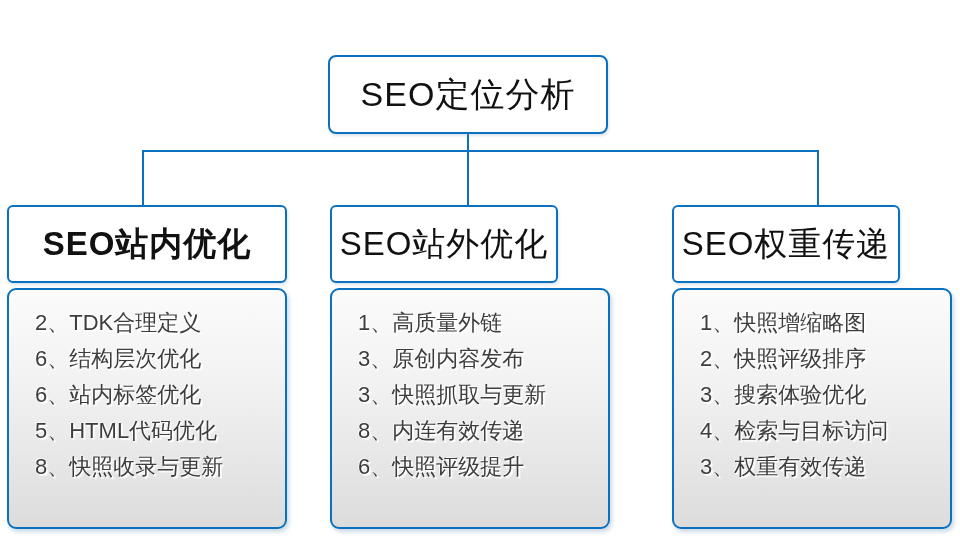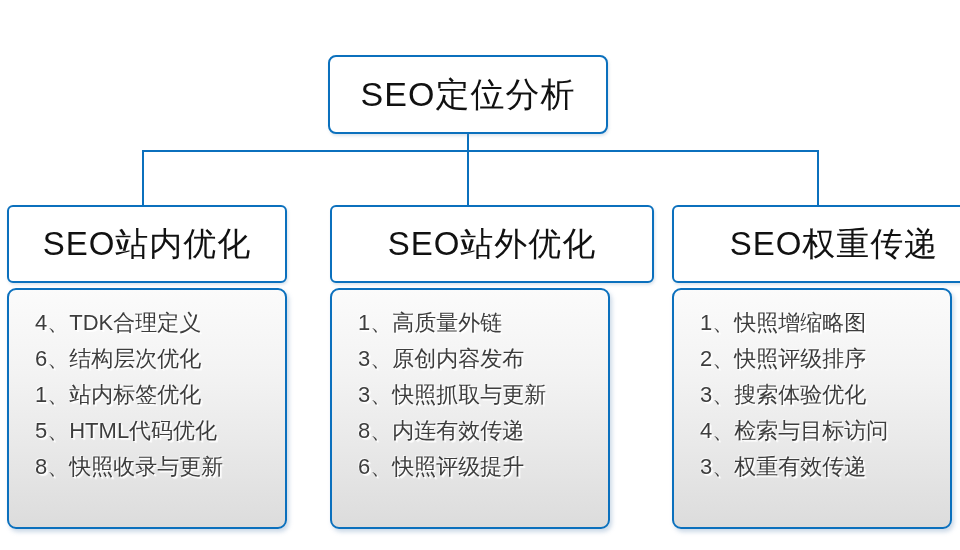--- a/index.html
+++ b/index.html
@@ -45,38 +45,38 @@
     width: 280px; height: 79px;
     border-radius: 8px;
     font-size: 34px;
     color: #111111;
     letter-spacing: 1px;
     box-shadow: 1px 2px 3px rgba(120,150,185,0.25);
     margin-top: 40px;
   }
   .header-box {
     top: 205px;
-    width: 324px; height: 78px;
+    width: 228px; height: 78px;
     border-radius: 6px;
     font-size: 33px;
     color: #111111;
     letter-spacing: 1px;
     box-shadow: 1px 2px 3px rgba(120,150,185,0.25);
   }
   .list-box {
     top: 288px;
     width: 280px; height: 241px;
     border-radius: 9px;
     background: linear-gradient(to bottom, #fbfbfb 0%, #f3f3f3 35%, #e9e9e9 65%, #dcdcdc 100%);
     box-shadow: 2px 3px 4px rgba(110,145,185,0.35);
     display: block;
     padding: 15px 0 0 26px;
   }
   .col-left  .node { left: 7px; }
-  .col-left  .header-box { width: 280px; }
+  .col-left  .header-box { width: 280px; font-weight: bold; }
   .col-mid   .node { left: 330px; }
   .col-right .node { left: 672px; }
 
   .list-item {
     font-size: 22px;
     color: #3d3d3d;
     line-height: 36px;
     white-space: nowrap;
     text-align: left;
     text-shadow: 1px 1px 0 rgba(255,255,255,0.95),
@@ -93,23 +93,23 @@
   <div class="line h" id="conn-horizontal"></div>
   <div class="line v" id="conn-left-down"></div>
   <div class="line v" id="conn-mid-down"></div>
   <div class="line v" id="conn-right-down"></div>
 
   <div class="node root-box">SEO定位分析</div>
 
   <div class="col-left">
     <div class="node header-box">SEO站内优化</div>
     <div class="node list-box">
-      <div class="list-item">4、TDK合理定义</div>
+      <div class="list-item">2、TDK合理定义</div>
       <div class="list-item">6、结构层次优化</div>
-      <div class="list-item">1、站内标签优化</div>
+      <div class="list-item">6、站内标签优化</div>
       <div class="list-item">5、HTML代码优化</div>
       <div class="list-item">8、快照收录与更新</div>
     </div>
   </div>
 
   <div class="col-mid">
     <div class="node header-box">SEO站外优化</div>
     <div class="node list-box">
       <div class="list-item">1、高质量外链</div>
       <div class="list-item">3、原创内容发布</div>

